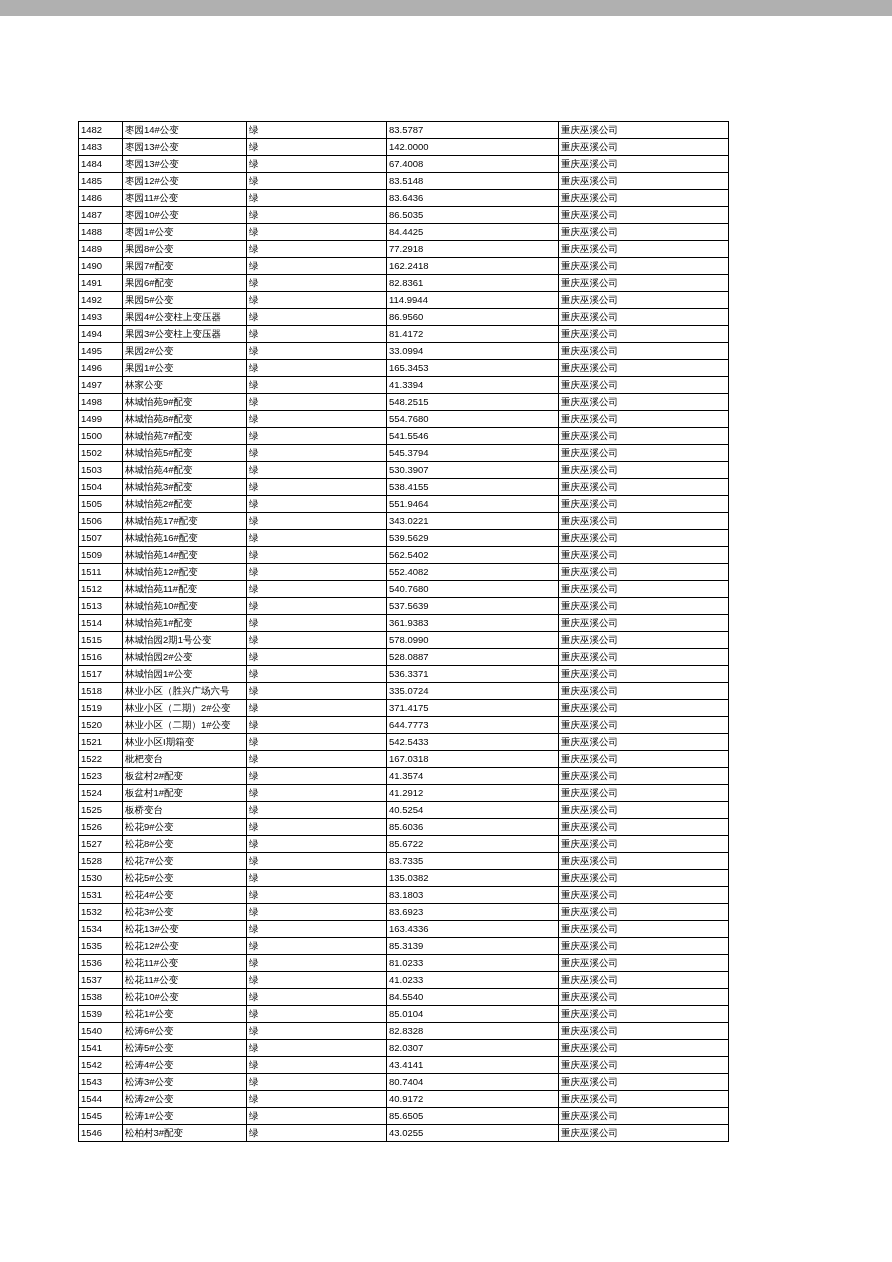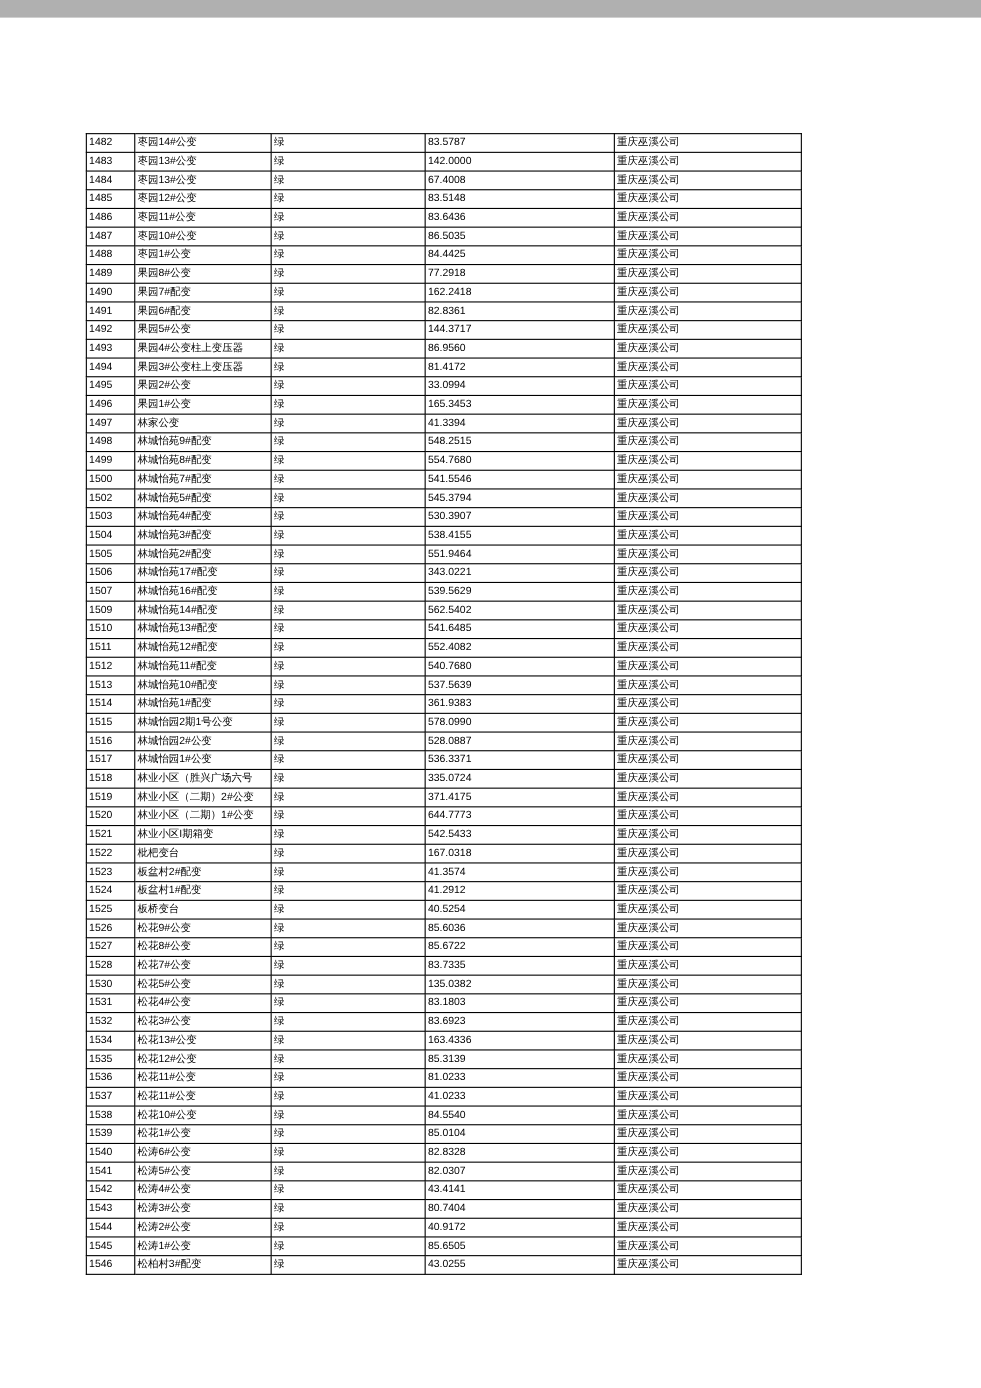--- a/index.html
+++ b/index.html
@@ -133,21 +133,21 @@
             <td class="cell-id">1491</td>
             <td class="cell-name">果园6#配变</td>
             <td class="cell-color">绿</td>
             <td class="cell-value">82.8361</td>
             <td class="cell-company">重庆巫溪公司</td>
           </tr>
           <tr>
             <td class="cell-id">1492</td>
             <td class="cell-name">果园5#公变</td>
             <td class="cell-color">绿</td>
-            <td class="cell-value">144.3717</td>
+            <td class="cell-value">114.9944</td>
             <td class="cell-company">重庆巫溪公司</td>
           </tr>
           <tr>
             <td class="cell-id">1493</td>
             <td class="cell-name">果园4#公变柱上变压器</td>
             <td class="cell-color">绿</td>
             <td class="cell-value">86.9560</td>
             <td class="cell-company">重庆巫溪公司</td>
           </tr>
           <tr>
@@ -239,27 +239,20 @@
             <td class="cell-name">林城怡苑16#配变</td>
             <td class="cell-color">绿</td>
             <td class="cell-value">539.5629</td>
             <td class="cell-company">重庆巫溪公司</td>
           </tr>
           <tr>
             <td class="cell-id">1509</td>
             <td class="cell-name">林城怡苑14#配变</td>
             <td class="cell-color">绿</td>
             <td class="cell-value">562.5402</td>
-            <td class="cell-company">重庆巫溪公司</td>
-          </tr>
-          <tr>
-            <td class="cell-id">1510</td>
-            <td class="cell-name">林城怡苑13#配变</td>
-            <td class="cell-color">绿</td>
-            <td class="cell-value">541.6485</td>
             <td class="cell-company">重庆巫溪公司</td>
           </tr>
           <tr>
             <td class="cell-id">1511</td>
             <td class="cell-name">林城怡苑12#配变</td>
             <td class="cell-color">绿</td>
             <td class="cell-value">552.4082</td>
             <td class="cell-company">重庆巫溪公司</td>
           </tr>
           <tr>

